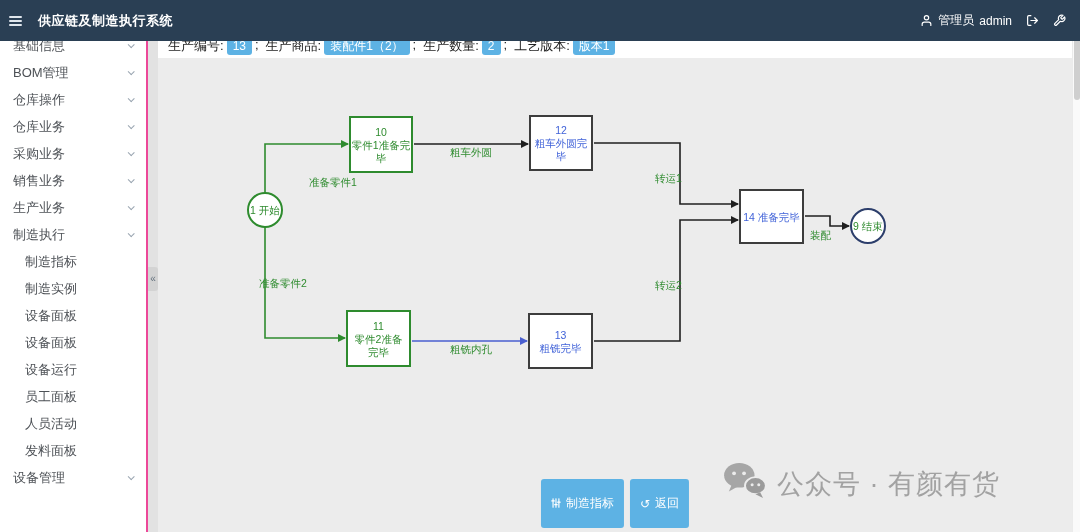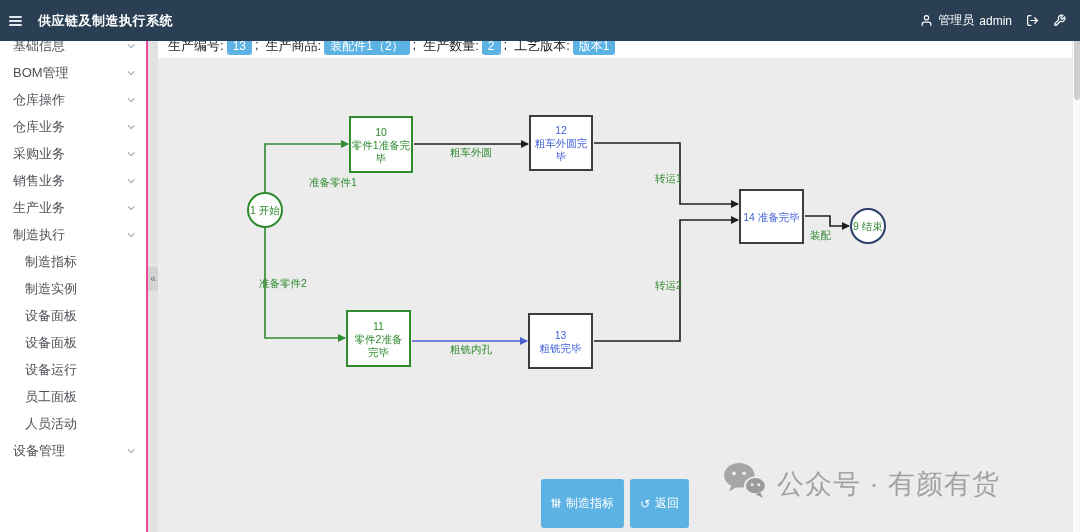--- a/index.html
+++ b/index.html
@@ -139,20 +139,23 @@
           <span>设备面板</span>
         </div>
         <div class="side-item sub">
           <span>设备运行</span>
         </div>
         <div class="side-item sub">
           <span>员工面板</span>
         </div>
         <div class="side-item sub">
           <span>人员活动</span>
+        </div>
+        <div class="side-item sub">
+          <span>发料面板</span>
         </div>
         <div class="side-item top">
           <span>设备管理</span>
           <span class="chev"></span>
         </div>
       </div>
   </div>
 
   <div class="collapse-strip">
     <div class="collapse-btn">«</div>

